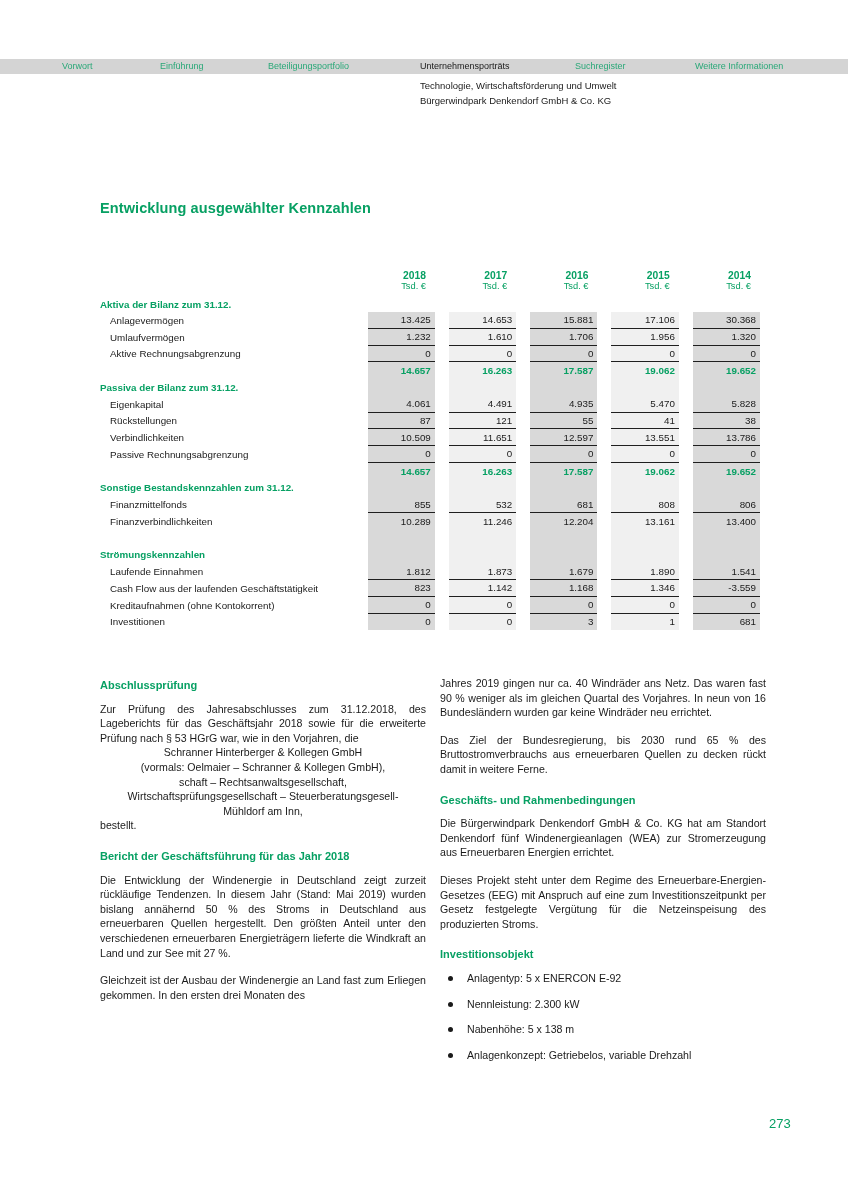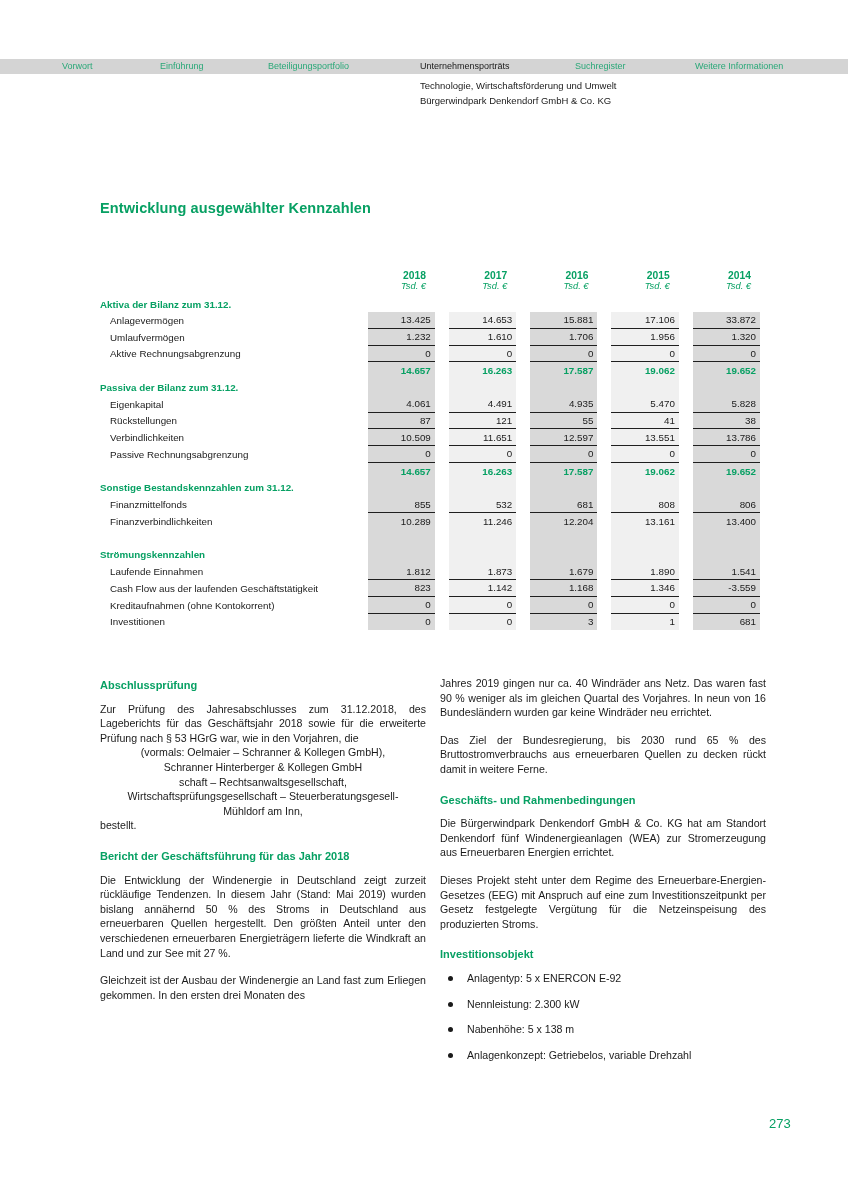--- a/index.html
+++ b/index.html
@@ -28,21 +28,21 @@
   .trow.hdr{height:17px;align-items:flex-end;margin-top:8px;}
   .trow.unit{height:16px;align-items:flex-start;}
   .trow.first-section{height:15px;}
   .lbl{width:257px;font-size:9.8px;line-height:11px;}
   .lbl.ind{padding-left:10px;box-sizing:border-box;}
   .lbl.sec{color:var(--accent);font-weight:bold;}
   .cell{width:68px;margin-left:14px;box-sizing:border-box;height:100%;
         display:flex;align-items:center;justify-content:flex-end;
         padding-right:4px;font-size:9.8px;}
   .cell.hcell{color:var(--accent);font-weight:bold;font-size:10.3px;padding-right:9px;align-items:flex-end;}
-  .cell.ucell{color:var(--accent);font-size:9.3px;padding-right:9px;align-items:flex-start;font-style:italic;}
+  .cell.ucell{color:var(--accent);font-size:9.3px;padding-right:9px;align-items:flex-start;}
   .cell.bg-d{background:var(--gray-d);}
   .cell.bg-l{background:var(--gray-l);padding-left:24px;}
   .cell.ul{border-bottom:1.5px solid #1f1f1f;}
   .trow.total .cell{color:var(--accent);font-weight:bold;}
   
   .textcol{position:absolute;top:676px;width:326px;font-size:10.6px;line-height:14.6px;text-align:justify;}
   .col-left{left:100px;}
   .col-right{left:440px;}
   .sect{color:var(--accent);font-size:11px;font-weight:bold;margin:16px 0 9px;text-align:left;}
   .textcol > .sect:first-child{margin-top:2px;}
@@ -99,21 +99,21 @@
       <div class="cell"></div>
       <div class="cell"></div>
       <div class="cell"></div>
     </div>
     <div class="trow data">
       <div class="lbl ind">Anlagevermögen</div>
       <div class="cell bg-d ul">13.425</div>
       <div class="cell bg-l ul">14.653</div>
       <div class="cell bg-d ul">15.881</div>
       <div class="cell bg-l ul">17.106</div>
-      <div class="cell bg-d ul">33.872</div>
+      <div class="cell bg-d ul">30.368</div>
     </div>
     <div class="trow data">
       <div class="lbl ind">Umlaufvermögen</div>
       <div class="cell bg-d ul">1.232</div>
       <div class="cell bg-l ul">1.610</div>
       <div class="cell bg-d ul">1.706</div>
       <div class="cell bg-l ul">1.956</div>
       <div class="cell bg-d ul">1.320</div>
     </div>
     <div class="trow data">
@@ -251,22 +251,22 @@
       <div class="cell bg-d">3</div>
       <div class="cell bg-l">1</div>
       <div class="cell bg-d">681</div>
     </div>
   </div>
 
 <div class="textcol col-left">
     <div class="sect">Abschlussprüfung</div>
     <p class="para tight">Zur Prüfung des Jahresabschlusses zum 31.12.2018, des Lageberichts für das Geschäftsjahr 2018 sowie für die erweiterte Prüfung nach § 53 HGrG war, wie in den Vorjahren, die</p>
     <div class="centered">
+      <div>Schranner Hinterberger &amp; Kollegen GmbH</div>
       <div>(vormals: Oelmaier – Schranner &amp; Kollegen GmbH),</div>
-      <div>Schranner Hinterberger &amp; Kollegen GmbH</div>
       <div>schaft – Rechtsanwaltsgesellschaft,</div>
       <div>Wirtschaftsprüfungsgesellschaft – Steuerberatungsgesell-</div>
       <div>Mühldorf am Inn,</div>
     </div>
     <p class="plainline">bestellt.</p>
     <div class="sect">Bericht der Geschäftsführung für das Jahr 2018</div>
     <p class="para">Die Entwicklung der Windenergie in Deutschland zeigt zurzeit rückläufige Tendenzen. In diesem Jahr (Stand: Mai 2019) wurden bislang annähernd 50 % des Stroms in Deutschland aus erneuerbaren Quellen hergestellt. Den größten Anteil unter den verschiedenen erneuerbaren Energieträgern lieferte die Windkraft an Land und zur See mit 27 %.</p>
     <p class="para">Gleichzeit ist der Ausbau der Windenergie an Land fast zum Erliegen gekommen. In den ersten drei Monaten des</p>
   </div>
 <div class="textcol col-right">

